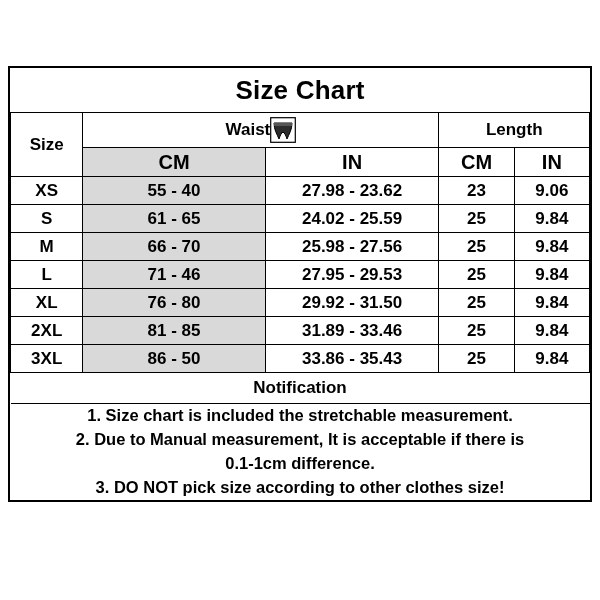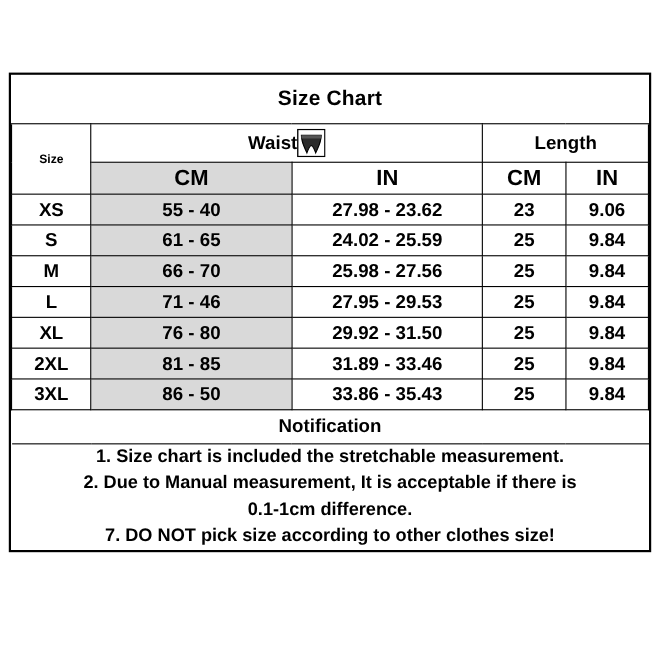--- a/index.html
+++ b/index.html
@@ -34,34 +34,34 @@
   table.size-chart td,
   table.size-chart th {
     border: 1.5px solid #000000;
     text-align: center;
     vertical-align: middle;
     font-weight: bold;
     color: #000000;
     padding: 0;
   }
   .title-cell {
-    font-size: 19px;
+    font-size: 26px;
     height: 44px;
     letter-spacing: 0.2px;
     border-top: none !important;
     border-left: none !important;
     border-right: none !important;
     margin-top: 32px;
   }
   .hdr {
     font-size: 17px;
     height: 34px;
   }
   .hdr-size {
-    font-size: 11px;
+    font-size: 17px;
   }
   .sub {
     font-size: 20px;
     height: 28px;
   }
   .shaded {
     background: #d9d9d9;
   }
   .row-cell {
     font-size: 17px;
@@ -194,20 +194,20 @@
       </tr>
 
       <tr>
         <td class="notif-cell" colspan="5">Notification</td>
       </tr>
       <tr>
         <td class="notes-cell" colspan="5">
           <div>1. Size chart is included the stretchable measurement.</div>
           <div>2. Due to Manual measurement, It is acceptable if there is</div>
           <div>0.1-1cm difference.</div>
-          <div>7. DO NOT pick size according to other clothes size!</div>
+          <div>3. DO NOT pick size according to other clothes size!</div>
         </td>
       </tr>
     </tbody>
       </table>
   </div>
 
 </div>
 
 </body></html>

